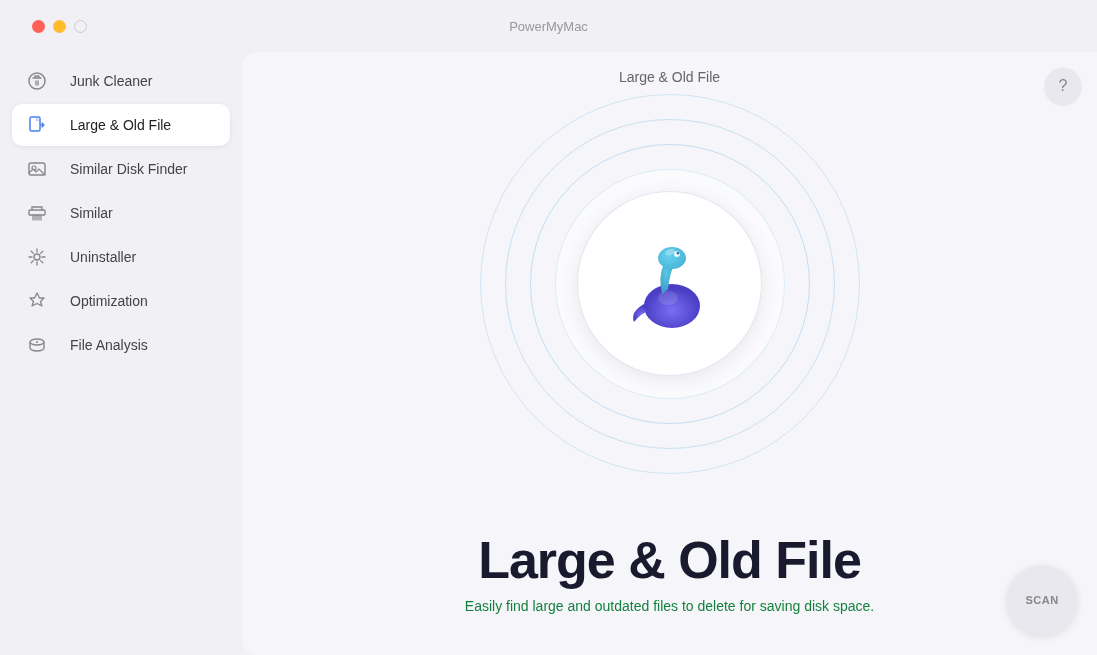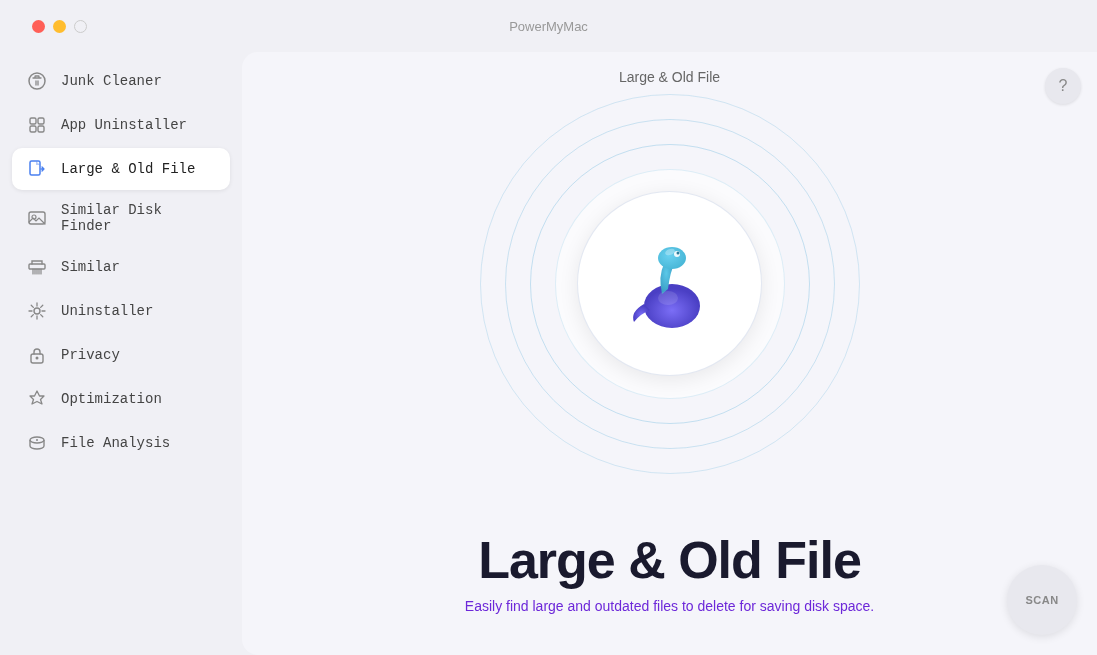--- a/index.html
+++ b/index.html
@@ -64,30 +64,29 @@
       background: #f0f0f5;
       display: flex;
       flex-direction: column;
       padding: 8px 12px;
       flex-shrink: 0;
     }
 
     .sidebar-item {
       display: flex;
       align-items: center;
-      gap: 13px;
+      gap: 22px;
       padding: 10px 14px;
       border-radius: 10px;
       cursor: pointer;
       font-size: 14px;
       color: #444;
       font-weight: 400;
       margin-bottom: 2px;
       transition: background 0.15s;
-      font-family: Liberation Mono, monospace;
     }
 
     .sidebar-item.active {
       background: #ffffff;
       font-weight: 500;
       color: #222;
       box-shadow: 0 1px 4px rgba(0,0,0,0.08);
     }
 
     .sidebar-icon {
@@ -203,21 +202,21 @@
       font-size: 52px;
       font-weight: 800;
       color: #1a1a2e;
       letter-spacing: -1px;
       text-align: center;
       line-height: 1;
     }
 
     .content-subtitle {
       font-size: 14px;
-      color: #6d28d9;
+      color: #15803d;
       text-align: center;
       margin-top: 12px;
       font-weight: 400;
     }
 
     
     .scan-btn {
       position: absolute;
       bottom: 20px;
       right: 20px;
@@ -261,31 +260,20 @@
       <div class="sidebar-icon">
         <svg viewBox="0 0 20 20" fill="none">
           <circle cx="10" cy="10" r="8" stroke="#888" stroke-width="1.5"></circle>
           <path d="M6 7h8M8 7V5.5a.5.5 0 01.5-.5h3a.5.5 0 01.5.5V7M9 10v4M11 10v4" stroke="#888" stroke-width="1.3" stroke-linecap="round"></path>
         </svg>
       </div>
       <span>Junk Cleaner</span>
     </div>
 
 
-    <div class="sidebar-item">
-      <div class="sidebar-icon">
-        <svg viewBox="0 0 20 20" fill="none">
-          <rect x="3" y="3" width="6" height="6" rx="1.5" stroke="#888" stroke-width="1.4"></rect>
-          <rect x="11" y="3" width="6" height="6" rx="1.5" stroke="#888" stroke-width="1.4"></rect>
-          <rect x="3" y="11" width="6" height="6" rx="1.5" stroke="#888" stroke-width="1.4"></rect>
-          <rect x="11" y="11" width="6" height="6" rx="1.5" stroke="#888" stroke-width="1.4"></rect>
-        </svg>
-      </div>
-      <span>App Uninstaller</span>
-    </div>
 
     <div class="sidebar-item active">
       <div class="sidebar-icon">
         <svg viewBox="0 0 20 20" fill="none">
           <rect x="3" y="2" width="10" height="14" rx="1.5" stroke="#4a80f0" stroke-width="1.5"></rect>
           <path d="M9 2l4 4H9V2z" fill="#4a80f0" opacity="0.4"></path>
           <path d="M14 10h3M17 10l-2-2M17 10l-2 2" stroke="#4a80f0" stroke-width="1.3" stroke-linecap="round"></path>
         </svg>
       </div>
       <span>Large &amp; Old File</span>
@@ -316,30 +304,20 @@
     <div class="sidebar-item">
       <div class="sidebar-icon">
         <svg viewBox="0 0 20 20" fill="none">
           <circle cx="10" cy="10" r="3" stroke="#888" stroke-width="1.4"></circle>
           <path d="M10 2v3M10 15v3M2 10h3M15 10h3M4.22 4.22l2.12 2.12M13.66 13.66l2.12 2.12M15.78 4.22l-2.12 2.12M6.34 13.66l-2.12 2.12" stroke="#888" stroke-width="1.3" stroke-linecap="round"></path>
         </svg>
       </div>
       <span>Uninstaller</span>
     </div>
 
-    <div class="sidebar-item">
-      <div class="sidebar-icon">
-        <svg viewBox="0 0 20 20" fill="none">
-          <rect x="4" y="9" width="12" height="9" rx="2" stroke="#888" stroke-width="1.4"></rect>
-          <path d="M7 9V7a3 3 0 016 0v2" stroke="#888" stroke-width="1.4" stroke-linecap="round"></path>
-          <circle cx="10" cy="13" r="1.5" fill="#888"></circle>
-        </svg>
-      </div>
-      <span>Privacy</span>
-    </div>
 
     <div class="sidebar-item">
       <div class="sidebar-icon">
         <svg viewBox="0 0 20 20" fill="none">
           <path d="M10 2L12.5 7H17L13.5 10.5L15 15L10 12.5L5 15L6.5 10.5L3 7H7.5L10 2Z" stroke="#888" stroke-width="1.3" stroke-linejoin="round"></path>
         </svg>
       </div>
       <span>Optimization</span>
     </div>
 

